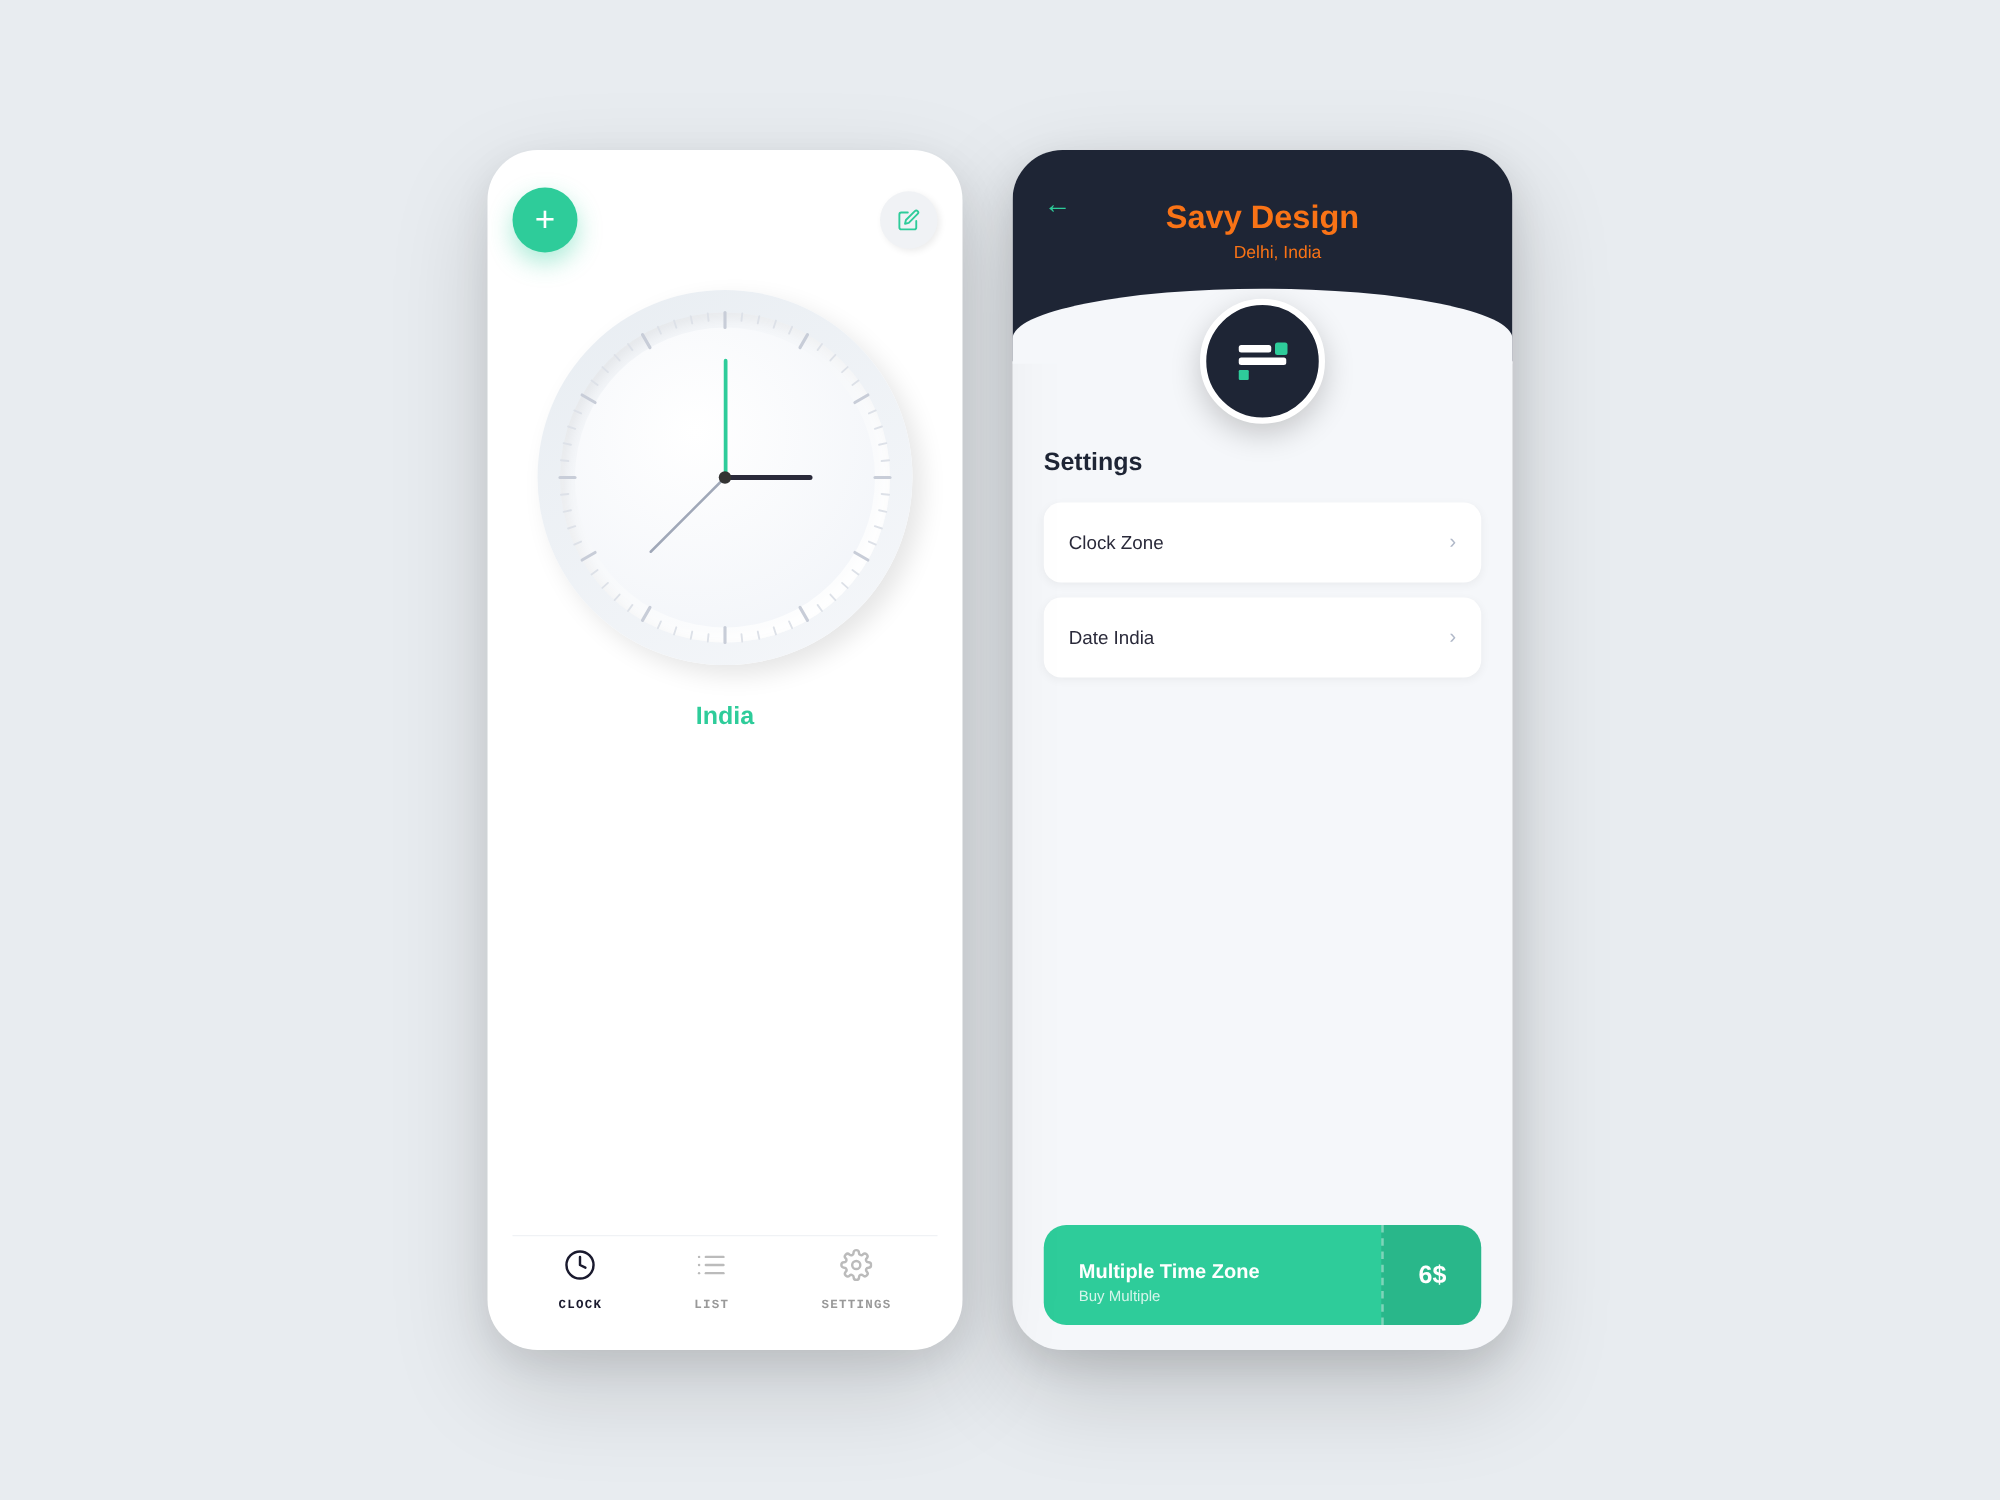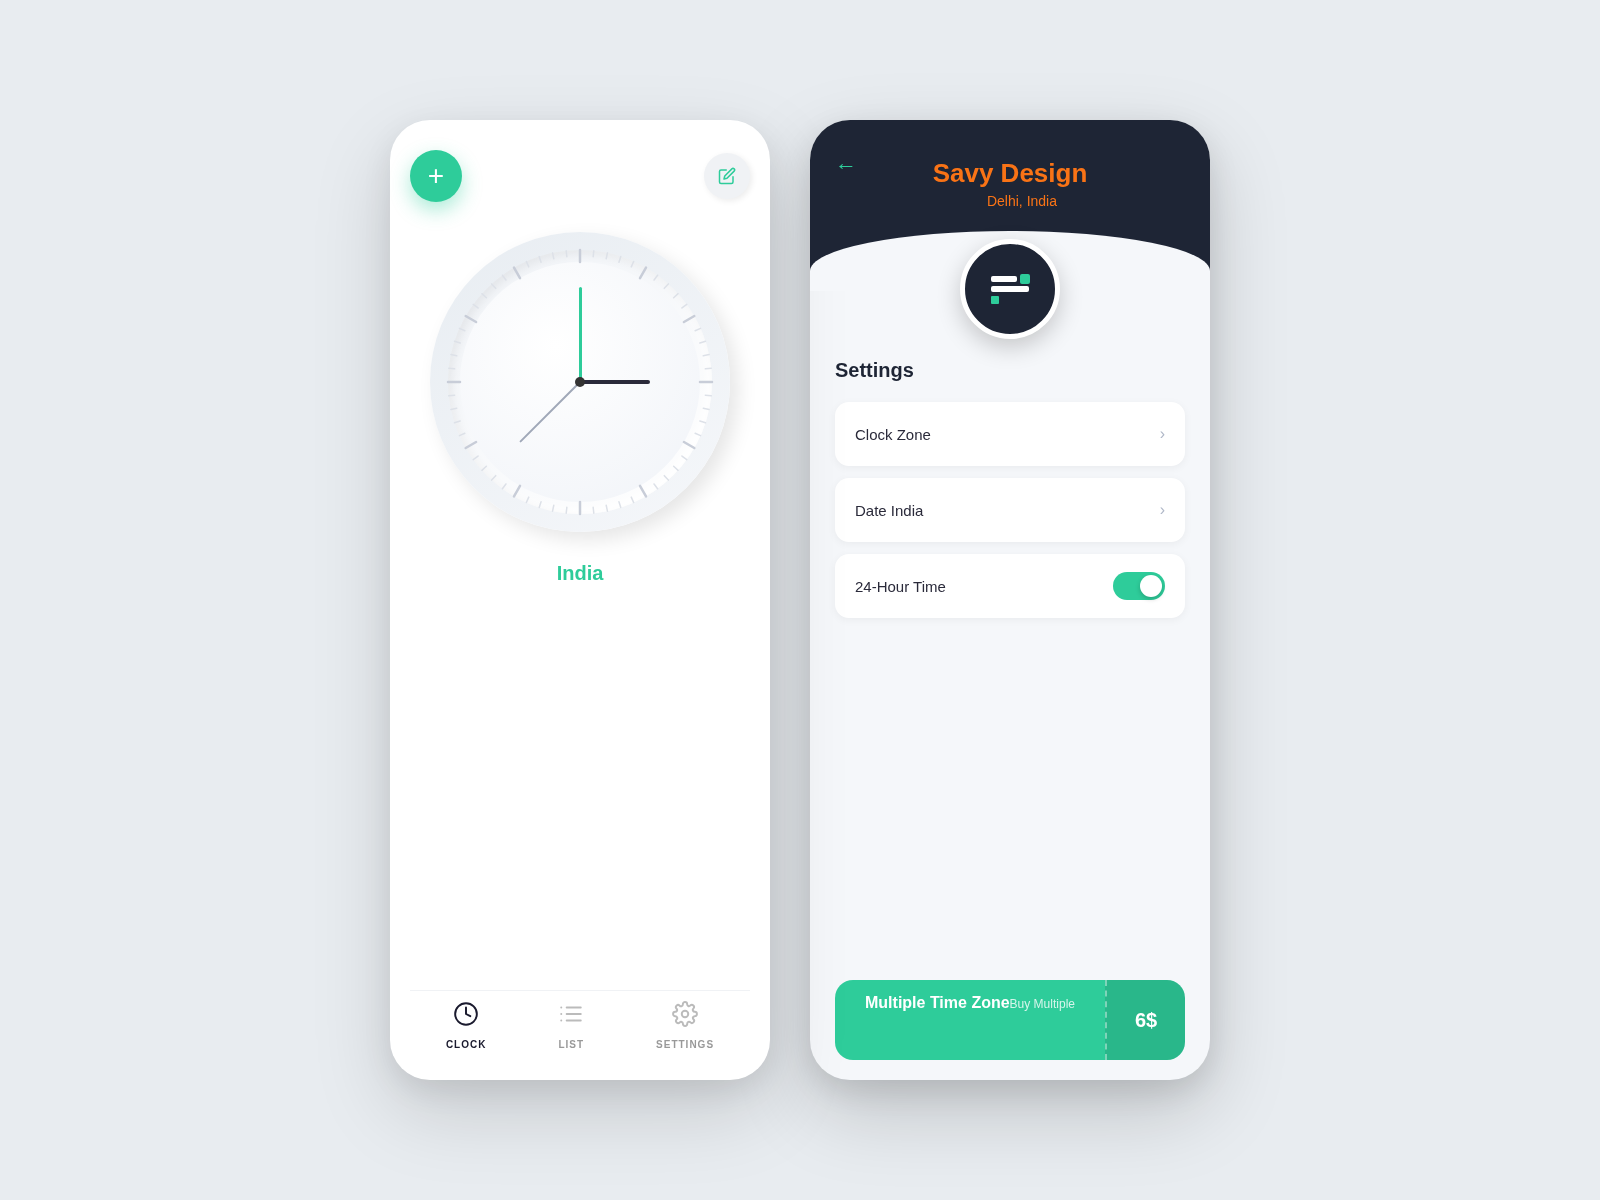--- a/index.html
+++ b/index.html
@@ -180,20 +180,21 @@
 
     
     .bottom-nav {
       width: 100%;
       display: flex;
       justify-content: space-around;
       align-items: center;
       padding: 10px 0;
       border-top: 1px solid #f0f2f5;
       margin-top: 10px;
+      font-family: Liberation Mono, monospace;
     }
 
     .nav-item {
       display: flex;
       flex-direction: column;
       align-items: center;
       gap: 6px;
       cursor: pointer;
     }
 
@@ -418,24 +419,25 @@
       background: #2ecc9a;
       display: flex;
       align-items: stretch;
       overflow: hidden;
       height: 80px;
       flex-shrink: 0;
     }
 
     .premium-text-area {
       flex: 1;
-      padding: 14px 15px;
-      display: flex;
-      flex-direction: row;
+      padding: 14px 28px;
+      display: flex;
+      flex-direction: column;
       justify-content: center;
+      margin-top: 12px;
     }
 
     .premium-title {
       color: #ffffff;
       font-size: 16px;
       font-weight: 700;
     }
 
     .premium-subtitle {
       color: rgba(255,255,255,0.8);
@@ -637,26 +639,20 @@
       <div class="settings-row">
         <span class="settings-row-label">Clock Zone</span>
         <span class="chevron-icon">›</span>
       </div>
 
       <div class="settings-row">
         <span class="settings-row-label">Date India</span>
         <span class="chevron-icon">›</span>
       </div>
 
-      <div class="settings-row">
-        <span class="settings-row-label">24-Hour Time</span>
-        <div class="toggle-track">
-          <div class="toggle-thumb"></div>
-        </div>
-      </div>
     </div>
 
     <div class="premium-banner">
       <div class="premium-text-area">
         <div class="premium-title">Multiple Time Zone</div>
         <div class="premium-subtitle">Buy Multiple</div>
       </div>
       <div class="premium-price-area">
         <span class="premium-price">6$</span>
       </div>

